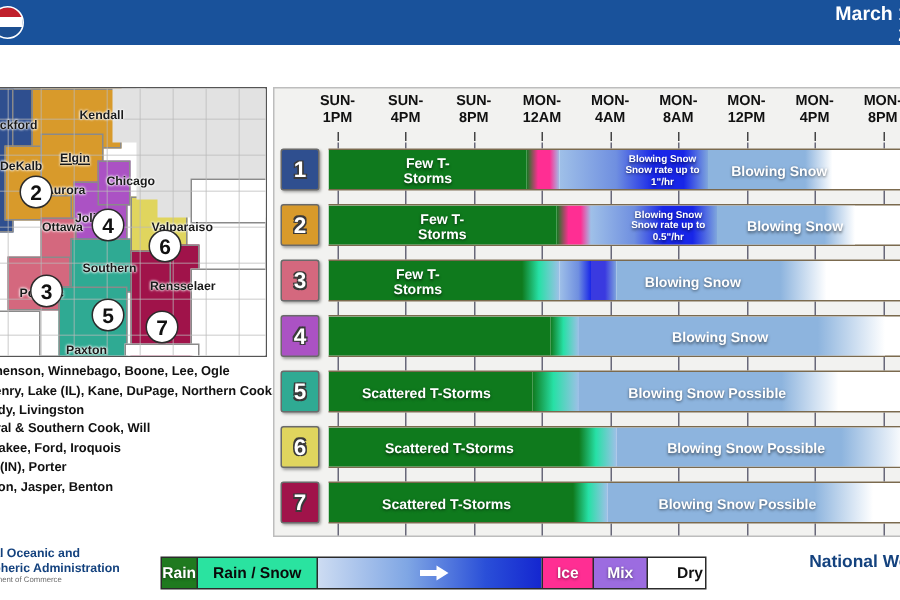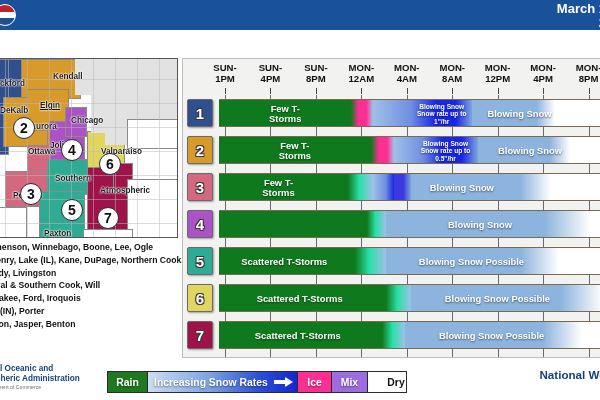--- a/index.html
+++ b/index.html
@@ -217,21 +217,21 @@
         <div class="city-label" style="left: 66px; top: 13px;">Kendall</div>
         <div class="city-label" style="left: 13px; top: 47px;">DeKalb</div>
         <div class="city-label" style="left: 53px; top: 42px; text-decoration: underline;">Elgin</div>
         <div class="city-label" style="left: 84px; top: 57px;">Chicago</div>
         <div class="city-label" style="left: 43px; top: 63px;">Aurora</div>
         <div class="city-label" style="left: 13px; top: 88px; padding-left: 28px;">Ottawa</div>
         <div class="city-label" style="left: 63px; top: 82px;">Joliet</div>
         <div class="city-label" style="left: 114px; top: 88px;">Valparaiso</div>
         <div class="city-label" style="left: 68px; top: 115px;">Southern</div>
         <div class="city-label" style="left: 26px; top: 132px;">Pontiac</div>
-        <div class="city-label" style="left: 113px; top: 127px;">Atmospheric</div>
+        <div class="city-label" style="left: 113px; top: 127px;">Rensselaer</div>
         <div class="city-label" style="left: 57px; top: 170px; text-align: right;">Paxton</div>
       </div>
     <div id="map-badges">
         <div class="map-badge" style="left: 26px; top: 58px;">2</div>
         <div class="map-badge" style="left: 74px; top: 80px;">4</div>
         <div class="map-badge" style="left: 112px; top: 94px;">6</div>
         <div class="map-badge" style="left: 33px; top: 124px;">3</div>
         <div class="map-badge" style="left: 74px; top: 140px;">5</div>
         <div class="map-badge" style="left: 110px; top: 148px;">7</div>
       </div>
@@ -469,25 +469,27 @@
               <div>
                 <div>Blowing Snow Possible</div>
               </div>
             </div>
           </div>
         </div>
       </div>
   </div>
 
   <div class="legend" id="legend">
-      <div class="legend-cell" style="width: 40px; color: rgb(255, 255, 255); background: rgb(31, 122, 31);">
+      <div class="legend-cell" style="width: 24px; color: rgb(255, 255, 255); background: rgb(31, 122, 31);">
         <span>Rain</span>
       </div>
+      <div class="legend-cell" style="width: 80px; color: rgb(10, 10, 10); background: rgb(42, 227, 160); text-shadow: none;">
+        <span>Rain / Snow</span>
+      </div>
       <div class="legend-cell" style="width: 150px; color: rgb(255, 255, 255); background: linear-gradient(90deg, rgb(205, 220, 242) 0%, rgb(127, 166, 228) 40%, rgb(42, 79, 216) 75%, rgb(20, 38, 208) 100%);">
-        <span>Increasing Snow Rates</span>
         <span class="legend-arrow"></span>
       </div>
       <div class="legend-cell" style="width: 34px; color: rgb(255, 255, 255); background: rgb(255, 46, 147);">
         <span>Ice</span>
       </div>
       <div class="legend-cell" style="width: 36px; color: rgb(255, 255, 255); background: rgb(156, 108, 224);">
         <span>Mix</span>
       </div>
       <div class="legend-cell" style="width: 38px; color: rgb(17, 17, 17); background: rgb(255, 255, 255); text-shadow: none;">
         <span>Dry</span>

